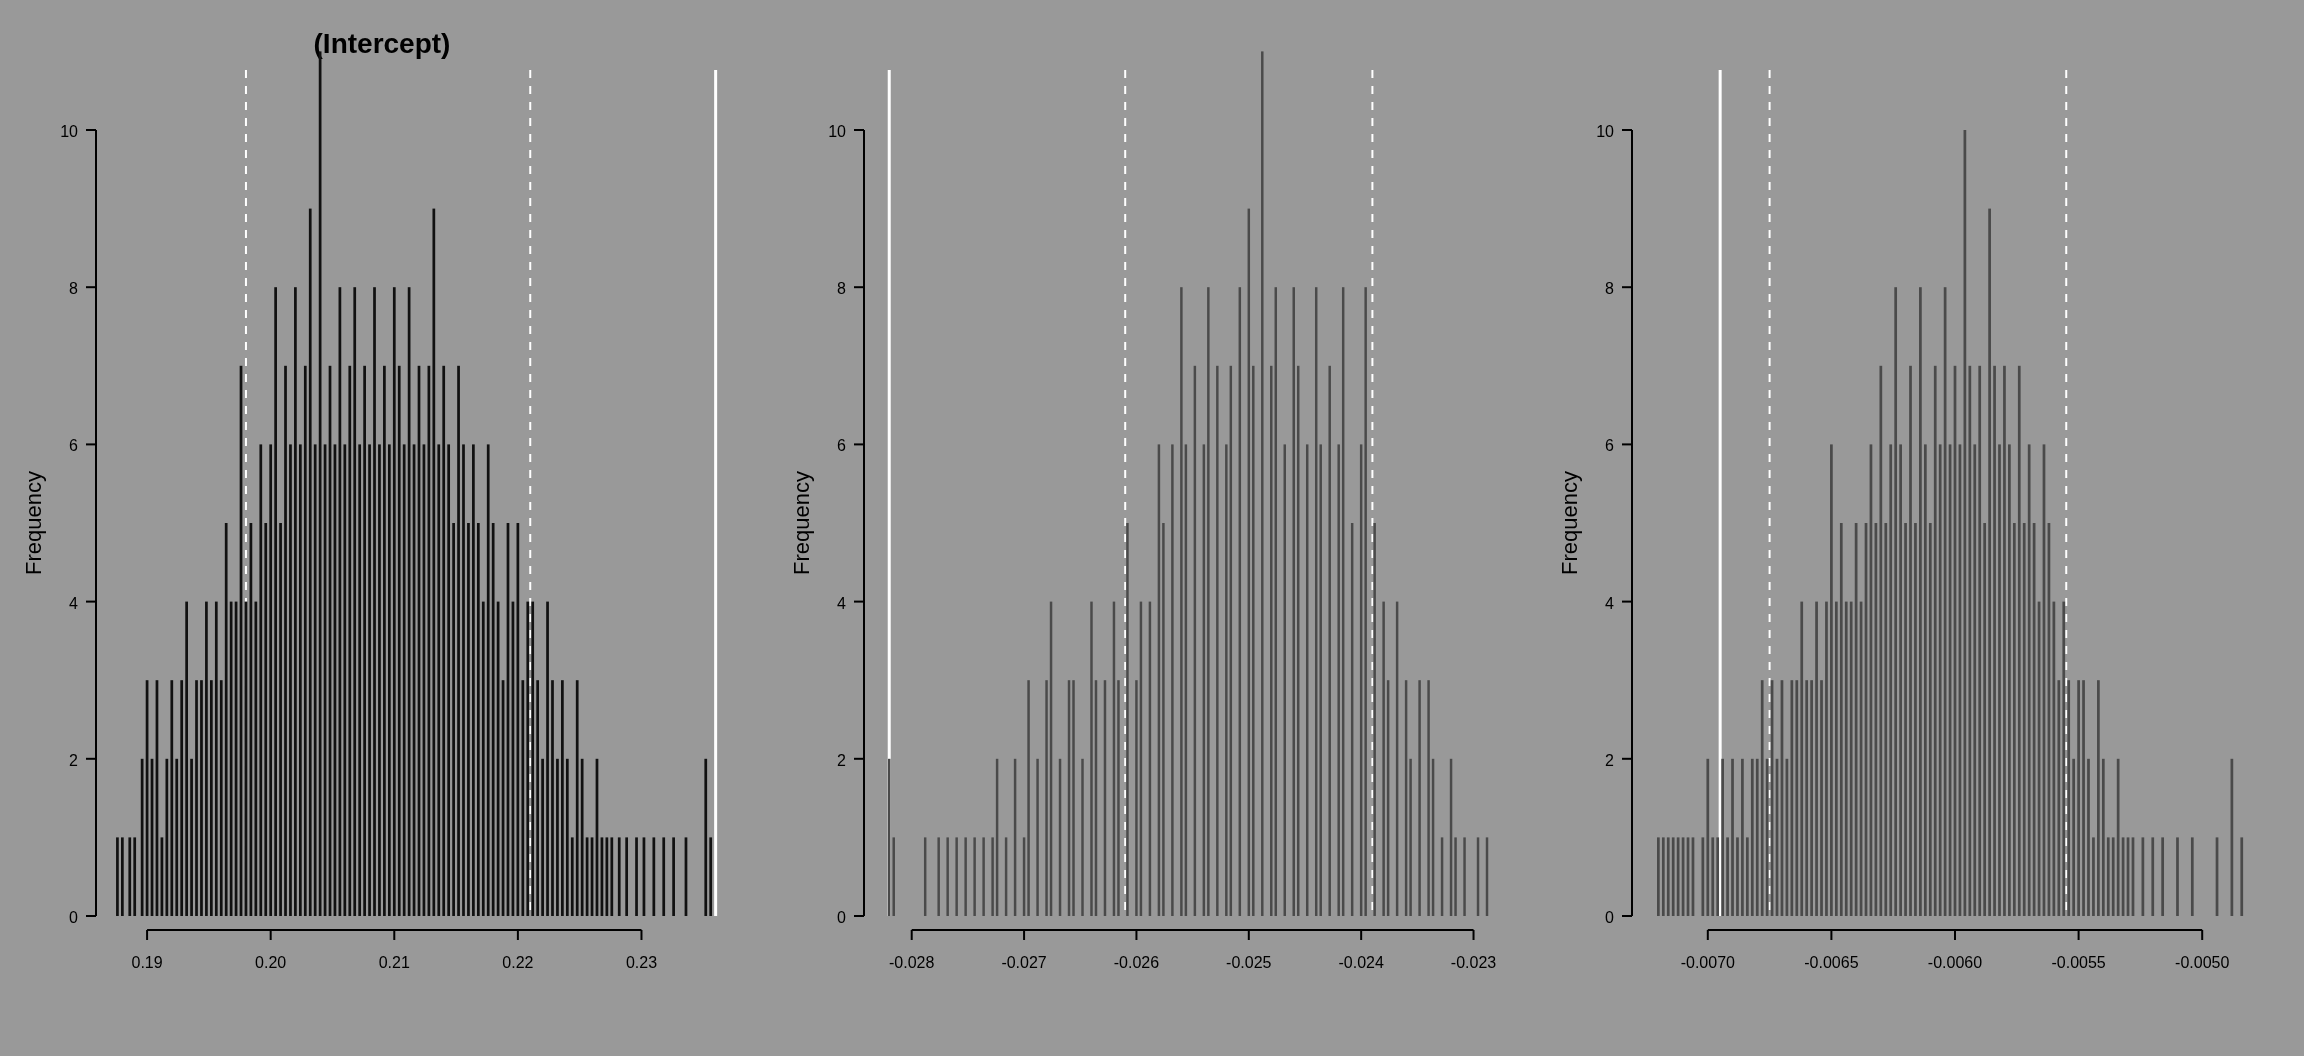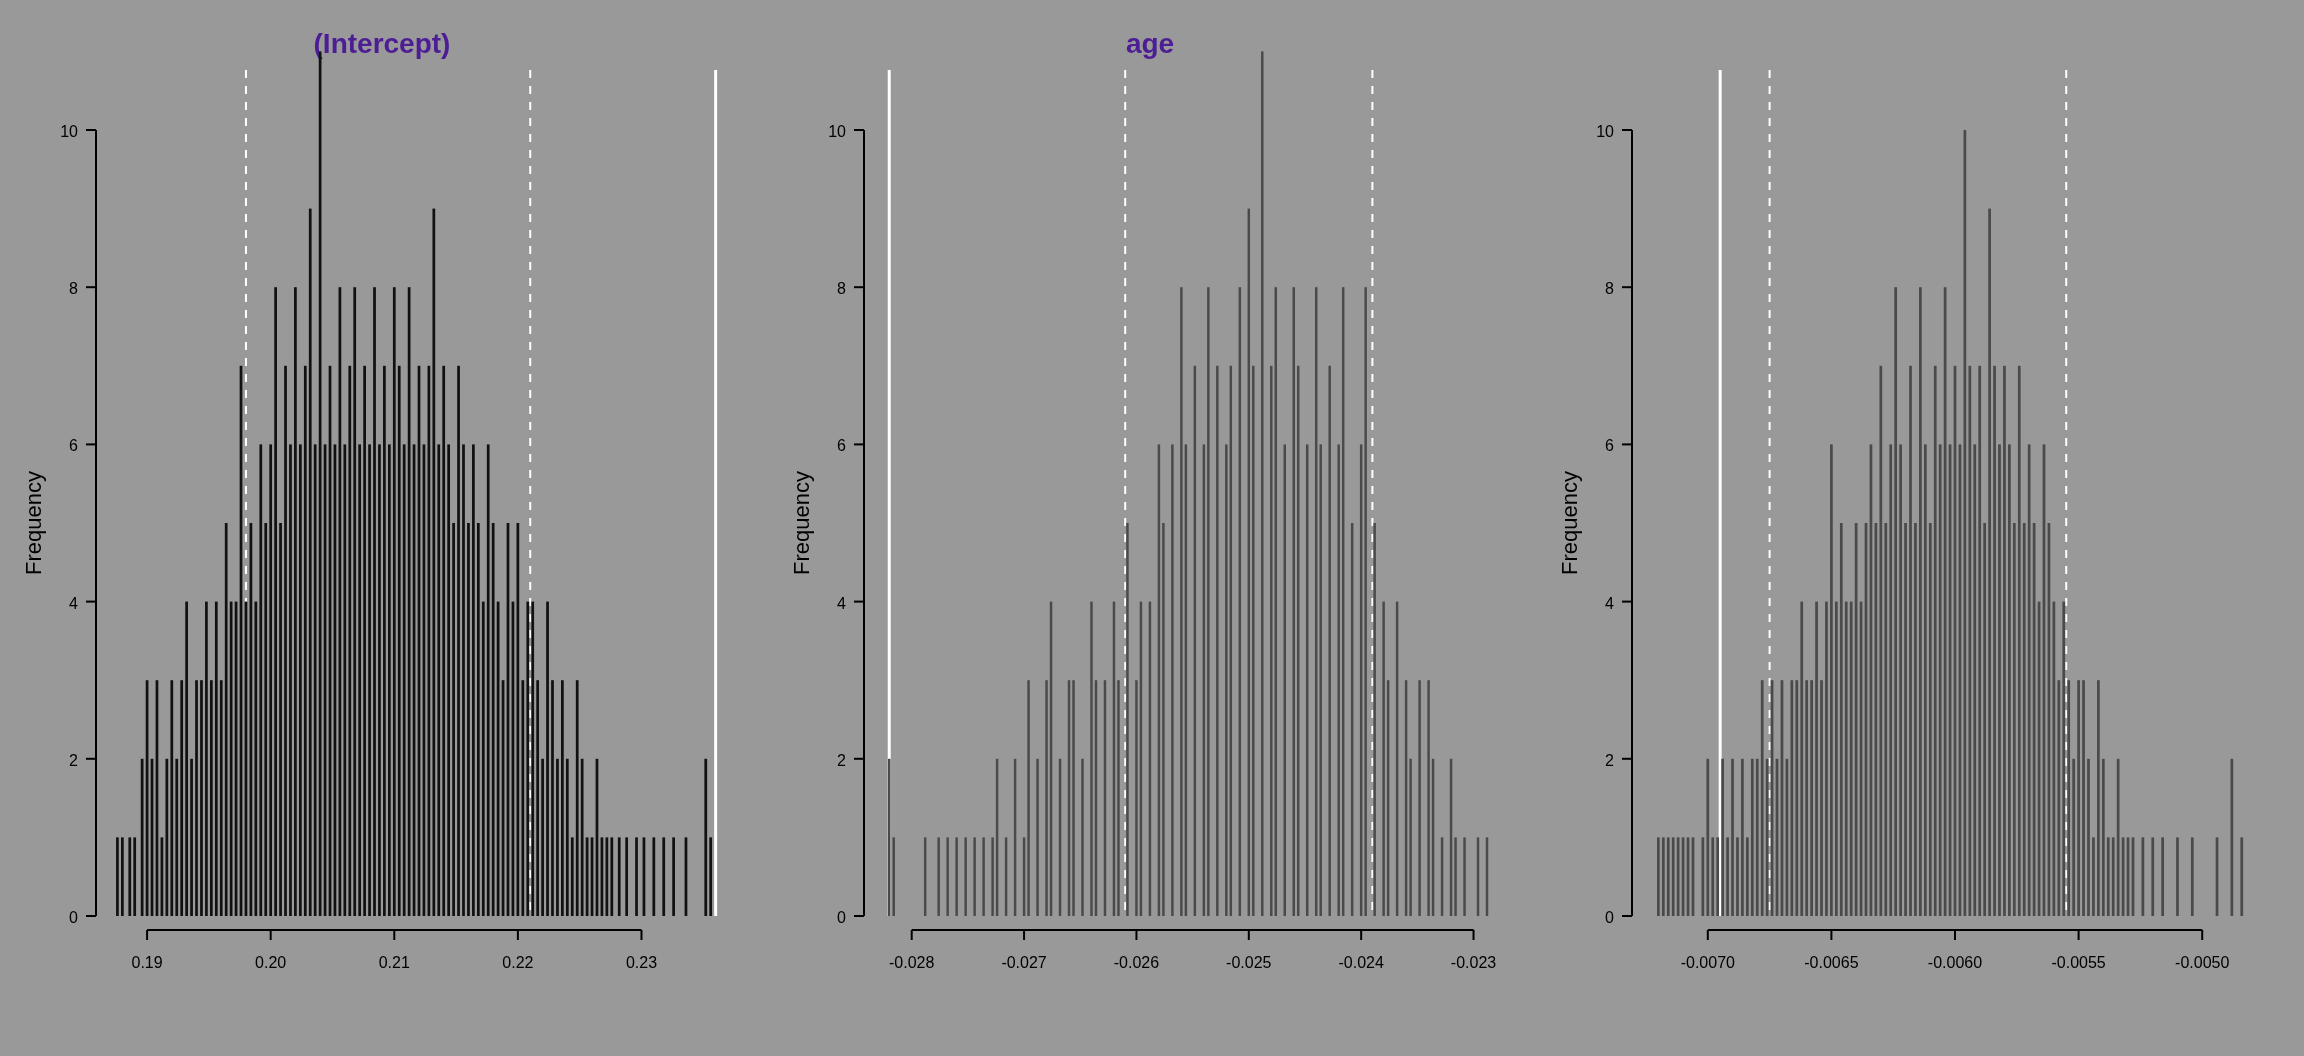--- a/index.html
+++ b/index.html
@@ -1,18 +1,18 @@
 <!DOCTYPE html>
 <html><head>
 <meta charset="utf-8">
 <style>
   html,body{margin:0;padding:0;width:2304px;height:1056px;background:#999999;font-family:Arial,Helvetica,sans-serif;}
   .panels{display:flex;flex-direction:row;width:100%;height:100%;}
   .panel{flex:1;position:relative;}
-  .title{position:absolute;top:28px;left:0;right:4px;text-align:center;font-weight:bold;font-size:28px;color:#4c1d95;}
+  .title{position:absolute;top:28px;left:0;right:4px;text-align:center;font-weight:bold;font-size:28px;color:#000000;}
   .plot-area{position:absolute;left:110px;right:40px;top:130px;bottom:140px;}
   svg{width:100%;height:100%;overflow:visible;}
   .axis-line{stroke:#000;stroke-width:2;fill:none;}
   .ylabel{font-size:22px;fill:#000;}
   .bar{fill:#4a4a4a;}
   .bar.dark{fill:#111;}
   .ref-solid{stroke:#fff;stroke-width:3;}
   .ref-dash{stroke:#fff;stroke-width:2;stroke-dasharray:8 8;}
 </style>
 </head>
@@ -158,21 +158,20 @@
           <text x="-32" y="321.40000000000003" text-anchor="end" class="tick">6</text>
           <line x1="-14" y1="157.19999999999993" x2="-24" y2="157.19999999999993" class="axis-line"></line>
           <text x="-32" y="164.19999999999993" text-anchor="end" class="tick">8</text>
           <line x1="-14" y1="0" x2="-24" y2="0" class="axis-line"></line>
           <text x="-32" y="7" text-anchor="end" class="tick">10</text>
           <text x="0" y="0" class="ylabel" text-anchor="middle" transform="translate(-69,393) rotate(-90)">Frequency</text>
         </svg>
     </div>
   </div>
   <div class="panel">
-    <div class="title">age</div>
     <div class="plot-area">
       <svg viewBox="0 0 618 786">
           <line x1="11.236363636363574" y1="-60" x2="11.236363636363574" y2="786" class="ref-solid"></line>
           <line x1="247.19999999999976" y1="-60" x2="247.19999999999976" y2="786" class="ref-dash"></line>
           <line x1="494.39999999999986" y1="-60" x2="494.39999999999986" y2="786" class="ref-dash"></line>
           <rect x="10.000363636363623" y="628.8" width="2.4719999999999005" height="157.20000000000005" class="bar"></rect>
           <rect x="14.494909090908894" y="707.4" width="2.4719999999999005" height="78.60000000000002" class="bar"></rect>
           <rect x="45.95672727272737" y="707.4" width="2.4719999999999005" height="78.60000000000002" class="bar"></rect>
           <rect x="59.440363636363585" y="707.4" width="2.4719999999999005" height="78.60000000000002" class="bar"></rect>
           <rect x="68.42945454545452" y="707.4" width="2.4719999999999005" height="78.60000000000002" class="bar"></rect>

